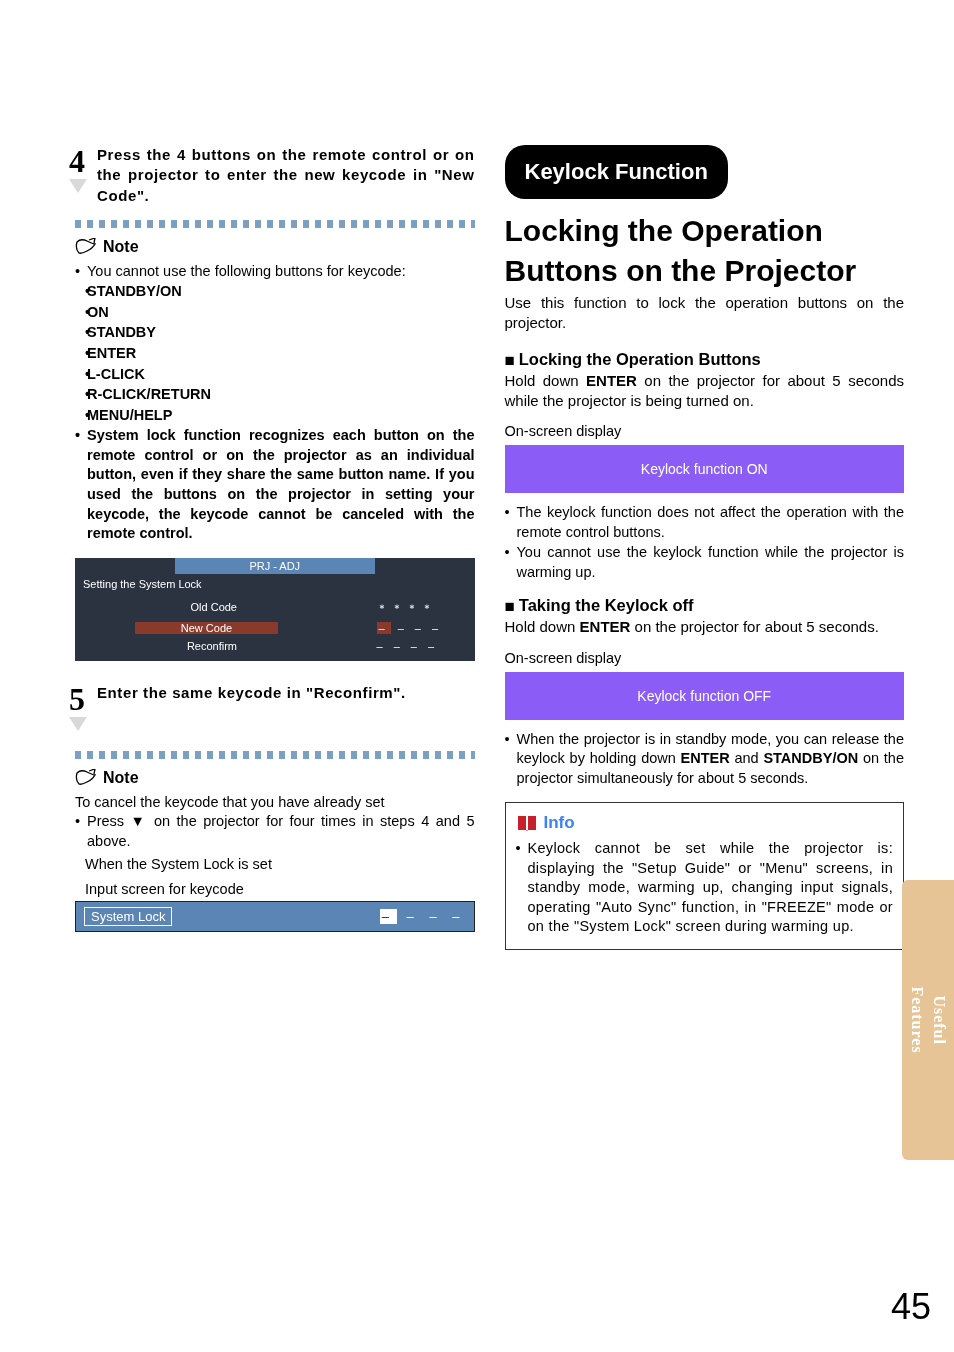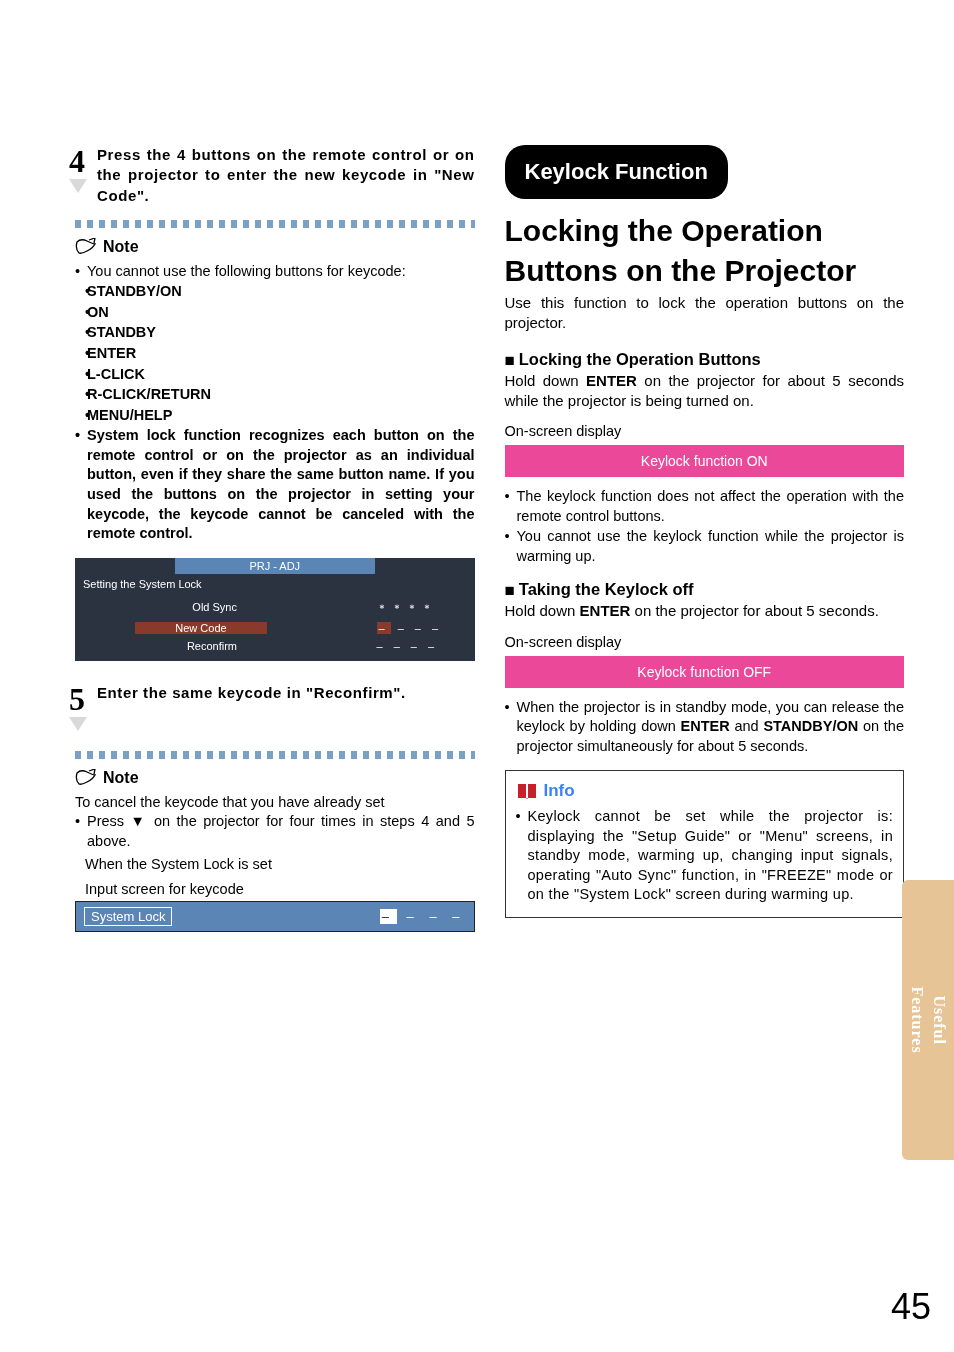--- a/index.html
+++ b/index.html
@@ -27,34 +27,34 @@
   .sub2 li::before { content: "•"; left: 10px; }
   .boldli { font-weight: bold; }
 
   .osd-box { margin-top: 14px; font-size: 12px; }
   .osd-inner { background: #2b3341; color: #fff; }
   .osd-head { background: #5a85b5; text-align: center; font-size: 11px; padding: 2px 0; margin: 0 100px; }
   .osd-title { background: #2b3341; color: #fff; padding: 4px 8px; font-size: 11px; }
   .osd-row { display:flex; justify-content:space-between; padding:3px 28px 3px 0; font-size:11px; }
   .osd-row .lbl { width:180px; text-align:right; padding-right:18px; }
   .osd-row .val { width:70px; letter-spacing:4px; }
-  .osd-row.sel .lbl { background:#8a3a2a; text-align:center; margin-left:60px; width:132px; padding-right:0;}
+  .osd-row.sel .lbl { background:#8a3a2a; text-align:center; margin-left:60px; width:143px; padding-right:0;}
   .osd-row.sel .val span.cur { background:#8a3a2a; padding:0 2px; }
 
   .osd-keybar { display:flex; align-items:center; background:#5a85b5; color:#fff; padding:5px 8px; font-size:13px; border:1px solid #222; margin-top:4px; }
   .osd-keybar .sl { border:1px solid #fff; padding:1px 6px; margin-right:auto; }
   .osd-keybar .bars { letter-spacing:6px; }
   .osd-keybar .bars .cur { background:#fff; color:#222; padding:0 2px; }
 
   .heading-pill { background:#000; color:#fff; font-size:22px; font-weight:bold; padding:14px 20px; border-radius:20px; display:inline-block; margin-bottom:14px; }
   .h2 { font-size:30px; font-weight:bold; line-height:1.2; margin-bottom:4px; }
   .body { font-size:15px; line-height:1.35; text-align:justify; }
   .sub-h { font-size:16.5px; font-weight:bold; margin-top:16px; }
   .sub-h-sq::before { content:"■"; margin-right:4px; font-size:17px; vertical-align:-1px; }
-  .osd-strip { background:#ec4899; color:#fff; text-align:center; padding:8px 0; font-size:14px; margin:6px 0 10px 0; }
+  .osd-strip { background:#8b5cf6; color:#fff; text-align:center; padding:16px 0; font-size:14px; margin:6px 0 10px 0; }
 
   .info-block { border:1px solid #333; padding:10px 10px 12px 10px; margin-top:14px; }
   .info-hd { display:flex; align-items:center; gap:6px; font-weight:bold; color:#3b82f6; font-size:17px; margin-bottom:6px; }
   .info-hd svg { display:block; }
   .info-body { font-size:14.5px; line-height:1.35; text-align:justify; }
   .info-body li { position:relative; padding-left:12px; list-style:none; letter-spacing:0.3px; }
   .info-body li::before { content:"•"; position:absolute; left:0; }
 
   .side-tab { position:absolute; right:0; top:880px; width:52px; height:280px; background:#e6c496; border-top-left-radius:6px; border-bottom-left-radius:6px; }
   .side-tab .txt { position:absolute; left:50%; top:50%; transform:translate(-50%,-50%) rotate(0deg); font-family:"Times New Roman",serif; font-weight:bold; font-size:16px; color:#fff; writing-mode:vertical-rl; text-align:center; letter-spacing:1px; line-height:1.4; }
@@ -108,21 +108,21 @@
         <li class="boldli">System lock function recognizes each button on the remote control or on the projector as an individual button, even if they share the same button name. If you used the buttons on the projector in setting your keycode, the keycode cannot be canceled with the remote control.</li>
       </ul>
     </div>
 
     <div class="osd-box">
       <div class="osd-inner">
         <div class="osd-head">PRJ - ADJ</div>
         <div class="osd-title">Setting the System Lock</div>
         <div style="padding:4px 0 6px 0;">
           <div class="osd-row">
-            <span class="lbl">Old Sync</span>
+            <span class="lbl">Old Code</span>
             <span class="val">＊＊＊＊</span>
           </div>
           <div class="osd-row sel">
             <span class="lbl">New Code</span>
             <span class="val"><span class="cur">–</span> – – –</span>
           </div>
           <div class="osd-row">
             <span class="lbl">Reconfirm</span>
             <span class="val">– – – –</span>
           </div>

